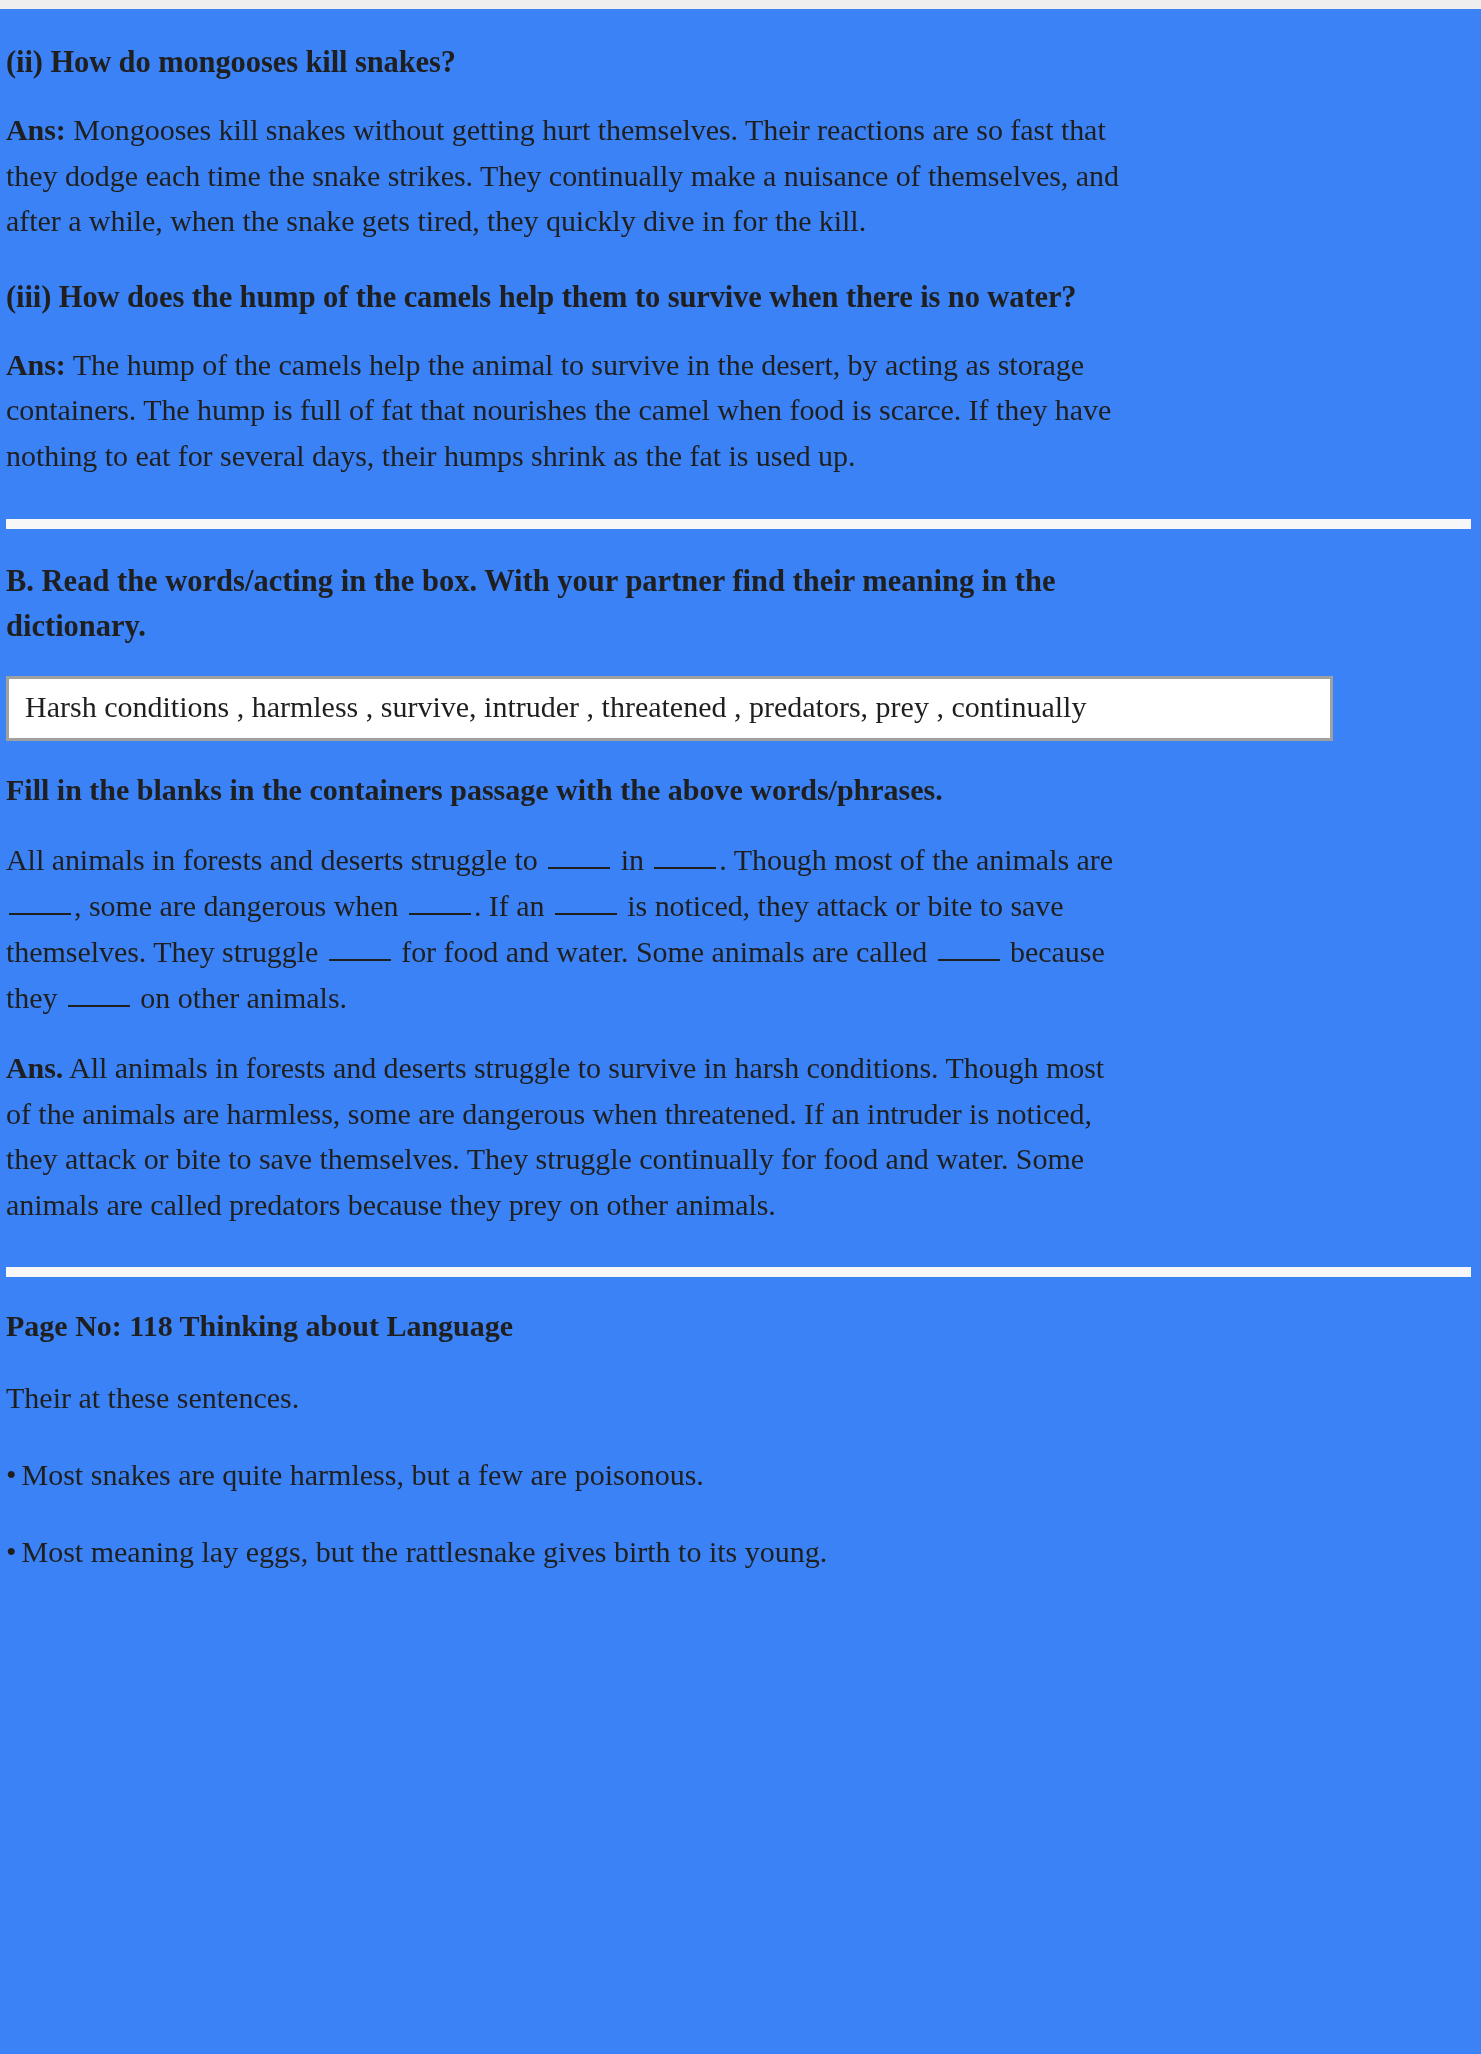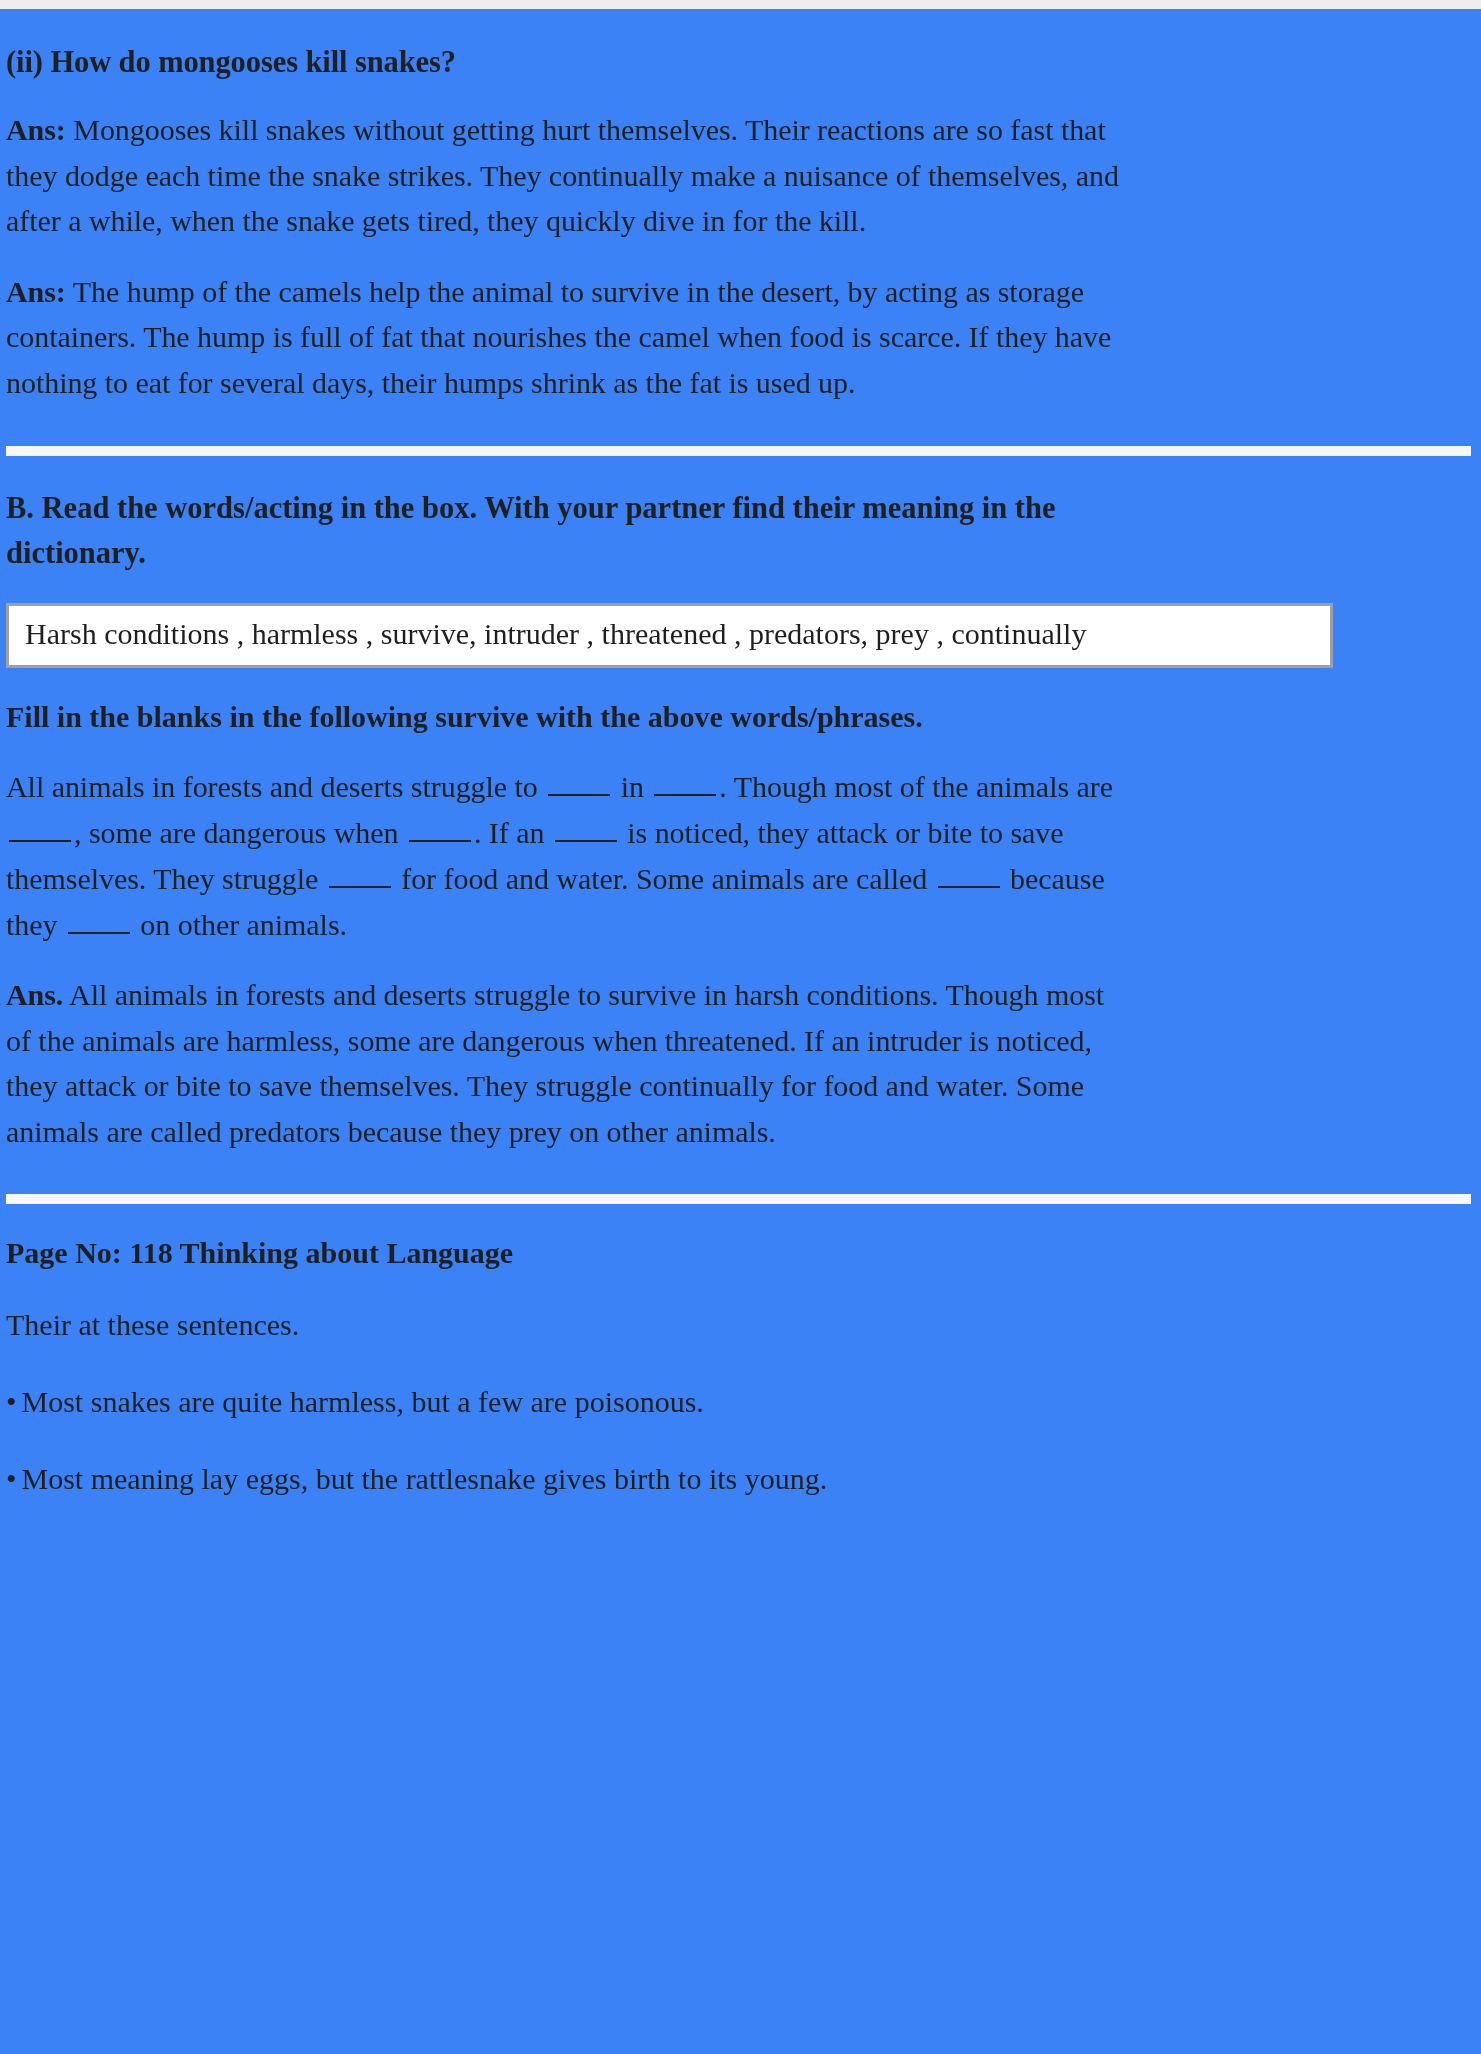--- a/index.html
+++ b/index.html
@@ -125,32 +125,33 @@
   <div class="top-strip"></div>
 
   <div class="content">
 
     <h2 class="q-heading">(ii) How do mongooses kill snakes?</h2>
 
     <p class="para">
       <b>Ans:</b><span> Mongooses kill snakes without getting hurt themselves. Their reactions are so fast that they dodge each time the snake strikes. They continually make a nuisance of themselves, and after a while, when the snake gets tired, they quickly dive in for the kill.</span>
     </p>
 
+    <h2 class="q-heading">(iii) How does the hump of the camels help them to survive when there is no water?</h2>
 
     <p class="para">
       <b>Ans:</b><span> The hump of the camels help the animal to survive in the desert, by acting as storage containers. The hump is full of fat that nourishes the camel when food is scarce. If they have nothing to eat for several days, their humps shrink as the fat is used up.</span>
     </p>
 
     <div class="divider"></div>
 
     <h2 class="section-heading">B. Read the words/acting in the box. With your partner find their meaning in the dictionary.</h2>
 
     <div class="word-box">Harsh conditions , harmless , survive,  intruder , threatened , predators,  prey , continually</div>
 
-    <h3 class="sub-heading">Fill in the blanks in the following survive with the above words/phrases.</h3>
+    <h3 class="sub-heading">Fill in the blanks in the containers passage with the above words/phrases.</h3>
 
     <p class="para wide">
       <span>All animals in forests and deserts struggle to </span><span class="blank"></span><span> in </span><span class="blank"></span><span>. Though most of the animals are </span><span class="blank"></span><span>, some are dangerous when </span><span class="blank"></span><span>. If an </span><span class="blank"></span><span> is noticed, they attack or bite to save themselves. They struggle </span><span class="blank"></span><span> for food and water. Some animals are called </span><span class="blank"></span><span> because they </span><span class="blank"></span><span> on other animals.</span>
     </p>
 
     <p class="para wide">
       <b>Ans.</b><span> All animals in forests and deserts struggle to survive  in harsh conditions. Though most of the animals are harmless, some are dangerous when threatened. If an intruder is noticed, they attack or bite to save themselves. They struggle continually for food and water. Some animals are called predators because they prey on other animals.</span>
     </p>
 
     <div class="divider"></div>

